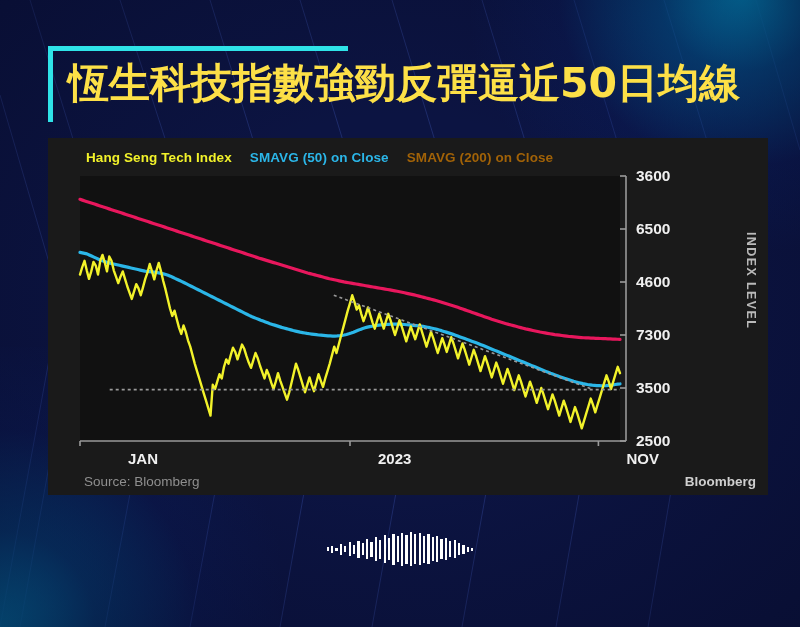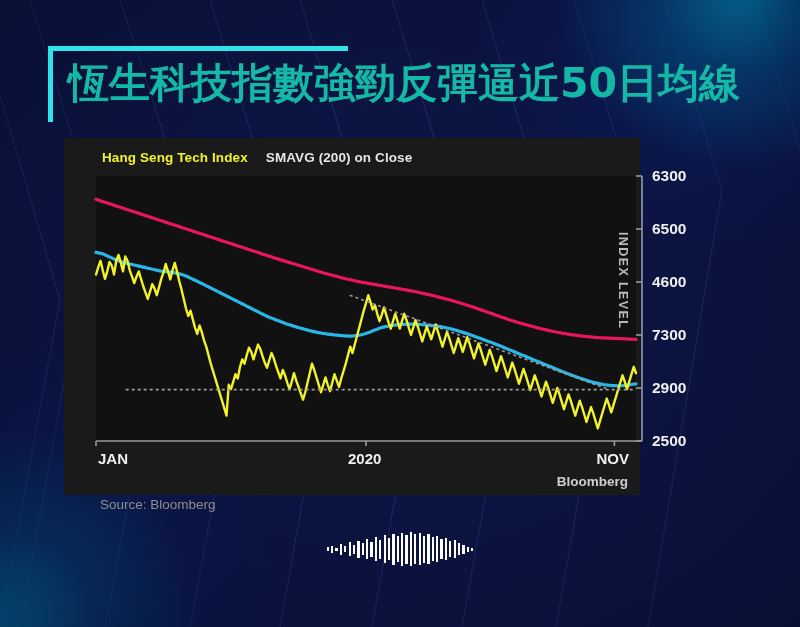--- a/index.html
+++ b/index.html
@@ -23,49 +23,49 @@
   }
   .bg-vig{position:absolute;inset:0;background:radial-gradient(ellipse at 50% 48%, rgba(9,16,58,.0) 40%, rgba(6,10,40,.55) 100%);}
   .bg-lines{position:absolute;inset:0;opacity:.5;}
 
   
   .title-wrap{position:absolute;left:48px;top:46px;width:720px;height:76px;}
   .bracket-top{position:absolute;left:0;top:0;width:300px;height:5px;background:#2fe3e8;}
   .bracket-left{position:absolute;left:0;top:0;width:5px;height:76px;background:#2fe3e8;}
   .title-text{
     position:absolute;left:20px;top:2px;
-    font-size:41px;font-weight:bold;color:#14b8a6;
+    font-size:41px;font-weight:bold;color:#fde047;
     letter-spacing:0px;white-space:nowrap;line-height:70px;
     font-family:"DejaVu Sans","Liberation Sans",sans-serif;
   }
 
   
   .panel{
-    position:absolute;left:64px;top:138px;width:576px;height:357px;
+    position:absolute;left:48px;top:138px;width:720px;height:357px;
     background:#1a1a1a;
   }
   .panel-inner{position:absolute;left:0;top:0;right:0;bottom:0;background:#1a1a1a;}
   .plot-bg{position:absolute;left:32px;top:38px;width:540px;height:265px;background:#111111;}
 
   .legend{position:absolute;left:38px;top:9px;height:20px;display:flex;align-items:center;gap:18px;}
   .legend span{font-size:13.5px;font-weight:bold;letter-spacing:.1px;white-space:nowrap;}
   .lg-index{color:#f2f22a;}
   .lg-s50{color:#2bb6e8;}
-  .lg-s200{color:#e5e5e5;text-align:center;}
+  .lg-s200{color:#a16207;text-align:center;}
 
   .svg-chart{position:absolute;left:0;top:0;width:680px;height:357px;}
 
   .ylab{
     position:absolute;right:10px;top:94px;
     color:#b9b9b9;font-size:12.5px;font-weight:bold;letter-spacing:1.4px;
     writing-mode:vertical-rl;white-space:nowrap;
   }
   .ytick{position:absolute;color:#f0f0f0;font-size:15.5px;font-weight:bold;white-space:nowrap;}
-  .xtick{position:absolute;color:#f0f0f0;font-size:15px;font-weight:bold;white-space:nowrap;top:312px;}
-  .src{position:absolute;left:36px;top:336px;color:#8f8f8f;font-size:13.5px;white-space:nowrap;margin-top:23px;}
+  .xtick{position:absolute;color:#f0f0f0;font-size:15px;font-weight:bold;white-space:nowrap;top:312px;margin-left:46px;}
+  .src{position:absolute;left:36px;top:336px;color:#8f8f8f;font-size:13.5px;white-space:nowrap;}
   .brand{position:absolute;right:12px;top:336px;color:#cfcfcf;font-size:13.5px;font-weight:bold;white-space:nowrap;}
 
   
   .footer{position:absolute;left:0;right:0;top:524px;height:50px;display:flex;align-items:center;justify-content:center;gap:12px;}
   .wave{display:flex;align-items:center;gap:2.2px;height:36px;}
   .wave i{display:block;width:2.2px;background:#ffffff;border-radius:0;}
   .sp-name{color:#ffffff;font-size:20px;font-weight:bold;letter-spacing:.6px;}
 </style>
 </head>
 <body>
@@ -104,20 +104,21 @@
     <div class="bracket-top"></div>
     <div class="bracket-left"></div>
     <div class="title-text">恆生科技指數強勁反彈逼近50日均線</div>
   </div>
 
   <div class="panel">
     <div class="panel-inner"></div>
 
     <div class="legend">
       <span class="lg-index">Hang Seng Tech Index</span>
+      <span class="lg-s50">SMAVG (50) on Close</span>
       <span class="lg-s200">SMAVG (200) on Close</span>
     </div>
 
     <div class="plot-bg"></div>
 
     <svg class="svg-chart" viewBox="0 0 680 357">
       <g id="series-layer">
           <polyline points="32.00,61.32 34.42,62.11 36.84,62.91 39.26,63.70 41.69,64.50 44.11,65.29 46.53,66.09 48.95,66.88 51.37,67.68 53.79,68.47 56.22,69.27 58.64,70.06 61.06,70.86 63.48,71.66 65.90,72.45 68.32,73.25 70.74,74.04 73.17,74.84 75.59,75.63 78.01,76.43 80.43,77.22 82.85,78.02 85.27,78.81 87.70,79.61 90.12,80.40 92.54,81.20 94.96,81.99 97.38,82.79 99.80,83.58 102.22,84.38 104.65,85.17 107.07,85.97 109.49,86.76 111.91,87.56 114.33,88.35 116.75,89.14 119.17,89.94 121.60,90.73 124.02,91.53 126.44,92.32 128.86,93.12 131.28,93.91 133.70,94.71 136.13,95.50 138.55,96.30 140.97,97.09 143.39,97.89 145.81,98.69 148.23,99.48 150.65,100.28 153.08,101.07 155.50,101.86 157.92,102.66 160.34,103.45 162.76,104.25 165.18,105.05 167.61,105.84 170.03,106.64 172.45,107.43 174.87,108.23 177.29,109.02 179.71,109.82 182.13,110.61 184.56,111.41 186.98,112.20 189.40,113.00 191.82,113.79 194.24,114.59 196.66,115.38 199.09,116.18 201.51,116.97 203.93,117.77 206.35,118.56 208.77,119.36 211.19,120.15 213.61,120.89 216.04,121.63 218.46,122.38 220.88,123.12 223.30,123.86 225.72,124.60 228.14,125.34 230.57,126.09 232.99,126.83 235.41,127.57 237.83,128.31 240.25,129.05 242.67,129.80 245.09,130.54 247.52,131.28 249.94,132.02 252.36,132.76 254.78,133.51 257.20,134.25 259.62,134.99 262.04,135.63 264.47,136.26 266.89,136.90 269.31,137.53 271.73,138.17 274.15,138.81 276.57,139.44 279.00,140.08 281.42,140.71 283.84,141.24 286.26,141.77 288.68,142.30 291.10,142.83 293.52,143.36 295.95,143.89 298.37,144.32 300.79,144.74 303.21,145.17 305.63,145.59 308.05,146.01 310.48,146.44 312.90,146.86 315.32,147.29 317.74,147.71 320.16,148.13 322.58,148.56 325.00,148.98 327.43,149.41 329.85,149.83 332.27,150.25 334.69,150.68 337.11,151.10 339.53,151.53 341.96,151.95 344.38,152.37 346.80,152.80 349.22,153.22 351.64,153.75 354.06,154.28 356.48,154.81 358.91,155.34 361.33,155.87 363.75,156.40 366.17,156.93 368.59,157.46 371.01,158.10 373.43,158.73 375.86,159.37 378.28,160.01 380.70,160.64 383.12,161.28 385.54,161.91 387.96,162.55 390.39,163.29 392.81,164.03 395.23,164.78 397.65,165.52 400.07,166.26 402.49,167.00 404.91,167.74 407.34,168.49 409.76,169.33 412.18,170.18 414.60,171.03 417.02,171.88 419.44,172.73 421.87,173.57 424.29,174.42 426.71,175.27 429.13,176.12 431.55,176.97 433.97,177.81 436.39,178.66 438.82,179.51 441.24,180.36 443.66,181.21 446.08,181.95 448.50,182.69 450.92,183.43 453.35,184.17 455.77,184.92 458.19,185.66 460.61,186.40 463.03,187.04 465.45,187.67 467.87,188.31 470.30,188.94 472.72,189.58 475.14,190.22 477.56,190.85 479.98,191.38 482.40,191.91 484.83,192.44 487.25,192.97 489.67,193.50 492.09,194.03 494.51,194.46 496.93,194.88 499.35,195.30 501.78,195.73 504.20,196.15 506.62,196.58 509.04,196.89 511.46,197.21 513.88,197.53 516.30,197.85 518.73,198.17 521.15,198.48 523.57,198.70 525.99,198.91 528.41,199.12 530.83,199.33 533.26,199.54 535.68,199.76 538.10,199.86 540.52,199.97 542.94,200.07 545.36,200.18 547.78,200.29 550.21,200.39 552.63,200.50 555.05,200.60 557.47,200.71 559.89,200.82 562.31,200.92 564.74,201.03 567.16,201.13 569.58,201.24 572.00,201.35" fill="none" stroke="#e8175d" stroke-width="3.2" stroke-linejoin="round" stroke-linecap="round"></polyline>
           <polyline points="32.00,114.32 34.32,114.85 36.64,115.38 38.95,115.91 41.27,116.97 43.59,118.03 45.91,119.09 48.22,120.15 50.54,121.21 52.86,122.27 55.18,123.06 57.49,123.86 59.81,124.65 62.13,125.18 64.45,125.71 66.76,126.24 69.08,126.77 71.40,127.30 73.72,127.83 76.03,128.37 78.35,128.89 80.67,129.43 82.99,129.95 85.30,130.49 87.62,131.01 89.94,131.55 92.26,132.07 94.58,132.60 96.89,133.13 99.21,133.40 101.53,133.66 103.85,133.93 106.16,134.19 108.48,134.46 110.80,134.88 113.12,135.31 115.43,135.84 117.75,136.47 120.07,137.22 122.39,138.17 124.70,139.23 127.02,140.40 129.34,141.46 131.66,142.52 133.97,143.58 136.29,144.74 138.61,145.91 140.93,147.07 143.24,148.24 145.56,149.41 147.88,150.57 150.20,151.74 152.52,152.90 154.83,154.07 157.15,155.24 159.47,156.40 161.79,157.57 164.10,158.73 166.42,159.90 168.74,161.07 171.06,162.23 173.37,163.40 175.69,164.56 178.01,165.73 180.33,166.90 182.64,168.06 184.96,169.23 187.28,170.39 189.60,171.56 191.91,172.73 194.23,173.89 196.55,175.06 198.87,176.22 201.18,177.39 203.50,178.45 205.82,179.40 208.14,180.36 210.45,181.31 212.77,182.27 215.09,183.11 217.41,183.96 219.73,184.81 222.04,185.66 224.36,186.40 226.68,187.14 229.00,187.88 231.31,188.63 233.63,189.37 235.95,190.00 238.27,190.64 240.58,191.28 242.90,191.91 245.22,192.55 247.54,193.08 249.85,193.61 252.17,194.14 254.49,194.56 256.81,194.99 259.12,195.41 261.44,195.73 263.76,196.05 266.08,196.36 268.39,196.68 270.71,197.00 273.03,197.21 275.35,197.42 277.67,197.64 279.98,197.85 282.30,197.95 284.62,198.06 286.94,198.06 289.25,197.95 291.57,197.74 293.89,197.42 296.21,197.00 298.52,196.47 300.84,195.83 303.16,195.09 305.48,194.24 307.79,193.29 310.11,192.34 312.43,191.38 314.75,190.53 317.06,189.79 319.38,189.16 321.70,188.63 324.02,188.20 326.33,187.78 328.65,187.46 330.97,187.14 333.29,186.82 335.61,186.61 337.92,186.40 340.24,186.29 342.56,186.19 344.88,186.08 347.19,186.08 349.51,186.08 351.83,186.19 354.15,186.29 356.46,186.51 358.78,186.72 361.10,186.93 363.42,187.14 365.73,187.35 368.05,187.57 370.37,187.78 372.69,188.10 375.00,188.41 377.32,188.84 379.64,189.26 381.96,189.69 384.27,190.22 386.59,190.75 388.91,191.38 391.23,192.02 393.55,192.65 395.86,193.40 398.18,194.14 400.50,194.88 402.82,195.62 405.13,196.36 407.45,197.21 409.77,198.06 412.09,198.91 414.40,199.76 416.72,200.60 419.04,201.45 421.36,202.30 423.67,203.15 425.99,204.00 428.31,204.84 430.63,205.69 432.94,206.65 435.26,207.60 437.58,208.55 439.90,209.51 442.21,210.46 444.53,211.42 446.85,212.37 449.17,213.32 451.48,214.28 453.80,215.23 456.12,216.19 458.44,217.14 460.76,218.09 463.07,219.05 465.39,220.00 467.71,220.96 470.03,221.91 472.34,222.86 474.66,223.82 476.98,224.77 479.30,225.73 481.61,226.68 483.93,227.63 486.25,228.59 488.57,229.54 490.88,230.50 493.20,231.45 495.52,232.40 497.84,233.36 500.15,234.31 502.47,235.27 504.79,236.11 507.11,236.96 509.42,237.81 511.74,238.66 514.06,239.51 516.38,240.35 518.70,241.10 521.01,241.84 523.33,242.58 525.65,243.32 527.97,243.96 530.28,244.59 532.60,245.12 534.92,245.65 537.24,246.08 539.55,246.50 541.87,246.82 544.19,247.14 546.51,247.35 548.82,247.56 551.14,247.67 553.46,247.77 555.78,247.77 558.09,247.67 560.41,247.46 562.73,247.14 565.05,246.82 567.36,246.50 569.68,246.18 572.00,245.97" fill="none" stroke="#2bb6e8" stroke-width="3.2" stroke-linejoin="round" stroke-linecap="round"></polyline>
           <polyline points="32.00,136.58 34.25,129.16 36.50,122.80 38.75,132.34 41.00,140.82 43.25,133.40 45.50,123.86 47.75,127.57 50.00,136.58 52.25,122.80 54.50,116.97 56.75,124.39 59.00,133.40 61.25,118.56 63.50,122.80 65.75,132.34 68.00,138.70 70.25,145.06 72.50,138.70 74.75,133.40 77.00,140.82 79.25,148.24 81.50,154.60 83.75,160.96 86.00,153.54 88.25,146.12 90.50,150.36 92.75,157.25 95.00,149.30 97.25,140.82 99.50,134.46 101.75,125.98 104.00,133.40 106.25,141.35 108.50,132.34 110.75,124.92 113.00,133.40 115.25,142.94 117.50,151.42 119.75,160.96 122.00,170.50 124.25,177.92 126.50,172.62 128.75,181.10 131.00,189.58 133.25,195.94 135.50,187.46 137.75,193.82 140.00,202.30 142.25,208.66 144.50,217.14 146.75,225.62 149.00,233.04 151.25,240.46 153.50,247.88 155.75,255.30 158.00,262.72 160.25,270.14 162.50,277.56 164.75,246.82 167.00,251.06 169.25,243.64 171.50,236.22 173.75,240.46 176.00,228.80 178.25,221.38 180.50,225.62 182.75,217.14 185.00,209.72 187.25,213.96 189.50,221.38 191.75,213.96 194.00,206.54 196.25,210.78 198.50,218.20 200.75,224.56 203.00,229.86 205.25,222.44 207.50,215.02 209.75,220.32 212.00,227.74 214.25,234.10 216.50,240.46 218.75,231.98 221.00,237.28 223.25,244.70 225.50,251.06 227.75,243.64 230.00,235.16 232.25,242.58 234.50,248.94 236.75,255.30 239.00,261.66 241.25,254.24 243.50,244.70 245.75,235.16 248.00,225.62 250.25,231.98 252.50,239.40 254.75,246.82 257.00,254.24 259.25,246.82 261.50,239.40 263.75,246.82 266.00,253.18 268.25,244.70 270.50,236.22 272.75,242.58 275.00,248.94 277.25,240.46 279.50,233.04 281.75,225.62 284.00,217.14 286.25,208.66 288.50,215.02 290.75,206.54 293.00,198.06 295.25,189.58 297.50,181.10 299.75,172.62 302.00,165.20 304.25,157.25 306.50,164.14 308.75,171.56 311.00,167.32 313.25,175.80 315.50,183.22 317.75,176.86 320.00,169.44 322.25,176.86 324.50,184.28 326.75,190.64 329.00,183.22 331.25,175.80 333.50,183.22 335.75,190.64 338.00,183.22 340.25,175.80 342.50,182.16 344.75,189.58 347.00,197.00 349.25,189.58 351.50,182.16 353.75,188.52 356.00,195.94 358.25,203.36 360.50,195.94 362.75,188.52 365.00,194.88 367.25,201.24 369.50,193.82 371.75,186.40 374.00,193.82 376.25,201.24 378.50,208.66 380.75,201.24 383.00,193.82 385.25,200.18 387.50,207.60 389.75,215.02 392.00,207.60 394.25,200.18 396.50,206.54 398.75,213.96 401.00,206.54 403.25,199.12 405.50,205.48 407.75,212.90 410.00,220.32 412.25,212.90 414.50,205.48 416.75,211.84 419.00,219.26 421.25,226.68 423.50,219.26 425.75,211.84 428.00,218.20 430.25,225.62 432.50,233.04 434.75,225.62 437.00,218.20 439.25,224.56 441.50,231.98 443.75,239.40 446.00,231.98 448.25,224.56 450.50,230.92 452.75,238.34 455.00,245.76 457.25,238.34 459.50,230.92 461.75,237.28 464.00,244.70 466.25,252.12 468.50,244.70 470.75,237.28 473.00,243.64 475.25,251.06 477.50,258.48 479.75,251.06 482.00,243.64 484.25,250.00 486.50,257.42 488.75,264.84 491.00,257.42 493.25,250.00 495.50,256.36 497.75,263.78 500.00,271.20 502.25,263.78 504.50,256.36 506.75,262.72 509.00,270.14 511.25,277.56 513.50,270.14 515.75,262.72 518.00,269.08 520.25,276.50 522.50,283.92 524.75,276.50 527.00,269.08 529.25,275.44 531.50,282.86 533.75,290.28 536.00,282.86 538.25,275.44 540.50,268.02 542.75,260.60 545.00,266.96 547.25,274.38 549.50,266.96 551.75,259.54 554.00,252.12 556.25,244.70 558.50,237.28 560.75,243.64 563.00,251.06 565.25,243.64 567.50,236.22 569.75,228.80 572.00,235.16" fill="none" stroke="#f2f22a" stroke-width="2.4" stroke-linejoin="round" stroke-linecap="round"></polyline>
@@ -136,30 +137,30 @@
           <line x1="572" x2="578" y1="250" y2="250" stroke="#9a9a9a" stroke-width="1.6"></line>
           <line x1="572" x2="578" y1="303" y2="303" stroke="#9a9a9a" stroke-width="1.6"></line>
           <line x1="32" x2="32" y1="303" y2="308" stroke="#9a9a9a" stroke-width="1.6"></line>
           <line x1="302" x2="302" y1="303" y2="308" stroke="#9a9a9a" stroke-width="1.6"></line>
           <line x1="550.4" x2="550.4" y1="303" y2="308" stroke="#9a9a9a" stroke-width="1.6"></line>
         </g>
     </svg>
 
     <div class="ylab">INDEX LEVEL</div>
     <div id="yticks">
-        <div class="ytick" style="left: 588px; top: 29px;">6300</div>
+        <div class="ytick" style="left: 588px; top: 29px;">3600</div>
         <div class="ytick" style="left: 588px; top: 82px; text-align: right;">6500</div>
         <div class="ytick" style="left: 588px; top: 135px;">4600</div>
         <div class="ytick" style="left: 588px; top: 188px;">7300</div>
-        <div class="ytick" style="left: 588px; top: 241px;">2900</div>
+        <div class="ytick" style="left: 588px; top: 241px;">3500</div>
         <div class="ytick" style="left: 588px; top: 294px;">2500</div>
       </div>
     <div id="xticks">
         <div class="xtick" style="left: 34px;">JAN</div>
-        <div class="xtick" style="left: 284px;">2020</div>
+        <div class="xtick" style="left: 284px;">2023</div>
         <div class="xtick" style="left: 532.4px;">NOV</div>
       </div>
 
     <div class="src">Source: Bloomberg</div>
     <div class="brand">Bloomberg</div>
   </div>
 
   <div class="footer">
     <div class="wave" id="wave">
         <i style="height: 4px;"></i>

